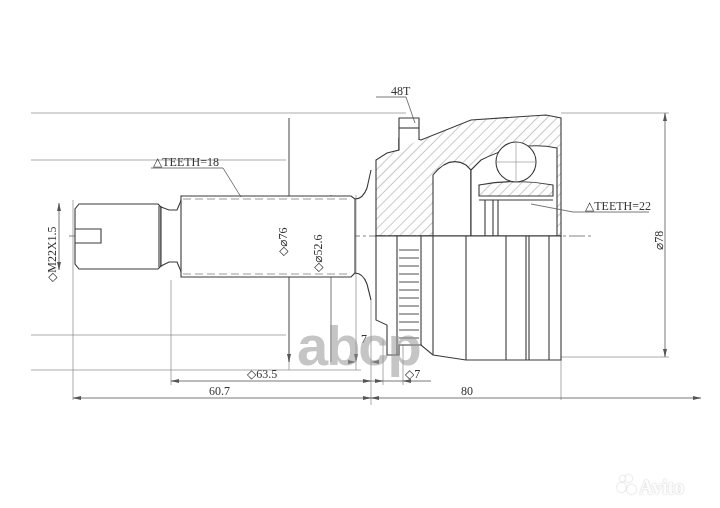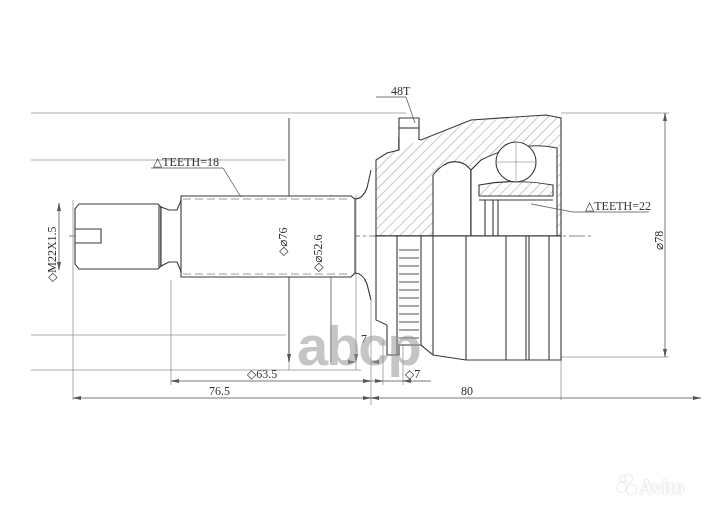--- a/index.html
+++ b/index.html
@@ -144,21 +144,21 @@
 <span class="lbl" style="left:390px;top:85px;">48T</span>
 <span class="lbl" style="left:152px;top:156px;">△TEETH=18</span>
 <span class="lbl" style="left:576px;top:200px;margin-left:8px;">△TEETH=22</span>
 
 <span class="lbl vert" style="left:45px;top:282px;">◇M22X1.5</span>
 <span class="lbl vert" style="left:276px;top:256px;">◇⌀76</span>
 <span class="lbl vert" style="left:311px;top:272px;">◇⌀52.6</span>
 <span class="lbl vert" style="left:652px;top:250px;">⌀78</span>
 
 <span class="lbl" style="left:246px;top:368px;">◇63.5</span>
-<span class="lbl" style="left:208px;top:385px;">76.5</span>
+<span class="lbl" style="left:208px;top:385px;">60.7</span>
 <span class="lbl" style="left:360px;top:333px;">7</span>
 <span class="lbl" style="left:404px;top:368px;">◇7</span>
 <span class="lbl" style="left:460px;top:385px;">80</span>
 
 <span class="wm" style="left:296px;top:318px;font-size:56px;letter-spacing:-2px;">abcp</span>
 
 <div style="position:absolute;left:616px;top:475px;width:20px;height:22px;">
   <span style="position:absolute;left:0;top:8px;width:9px;height:9px;border-radius:50%;background:rgba(255,255,255,0.95);box-shadow:0 0 2px rgba(0,0,0,0.3);"></span>
   <span style="position:absolute;left:8px;top:0;width:7px;height:7px;border-radius:50%;background:rgba(255,255,255,0.95);box-shadow:0 0 2px rgba(0,0,0,0.3);"></span>
   <span style="position:absolute;left:10px;top:10px;width:9px;height:9px;border-radius:50%;background:rgba(255,255,255,0.95);box-shadow:0 0 2px rgba(0,0,0,0.3);"></span>

